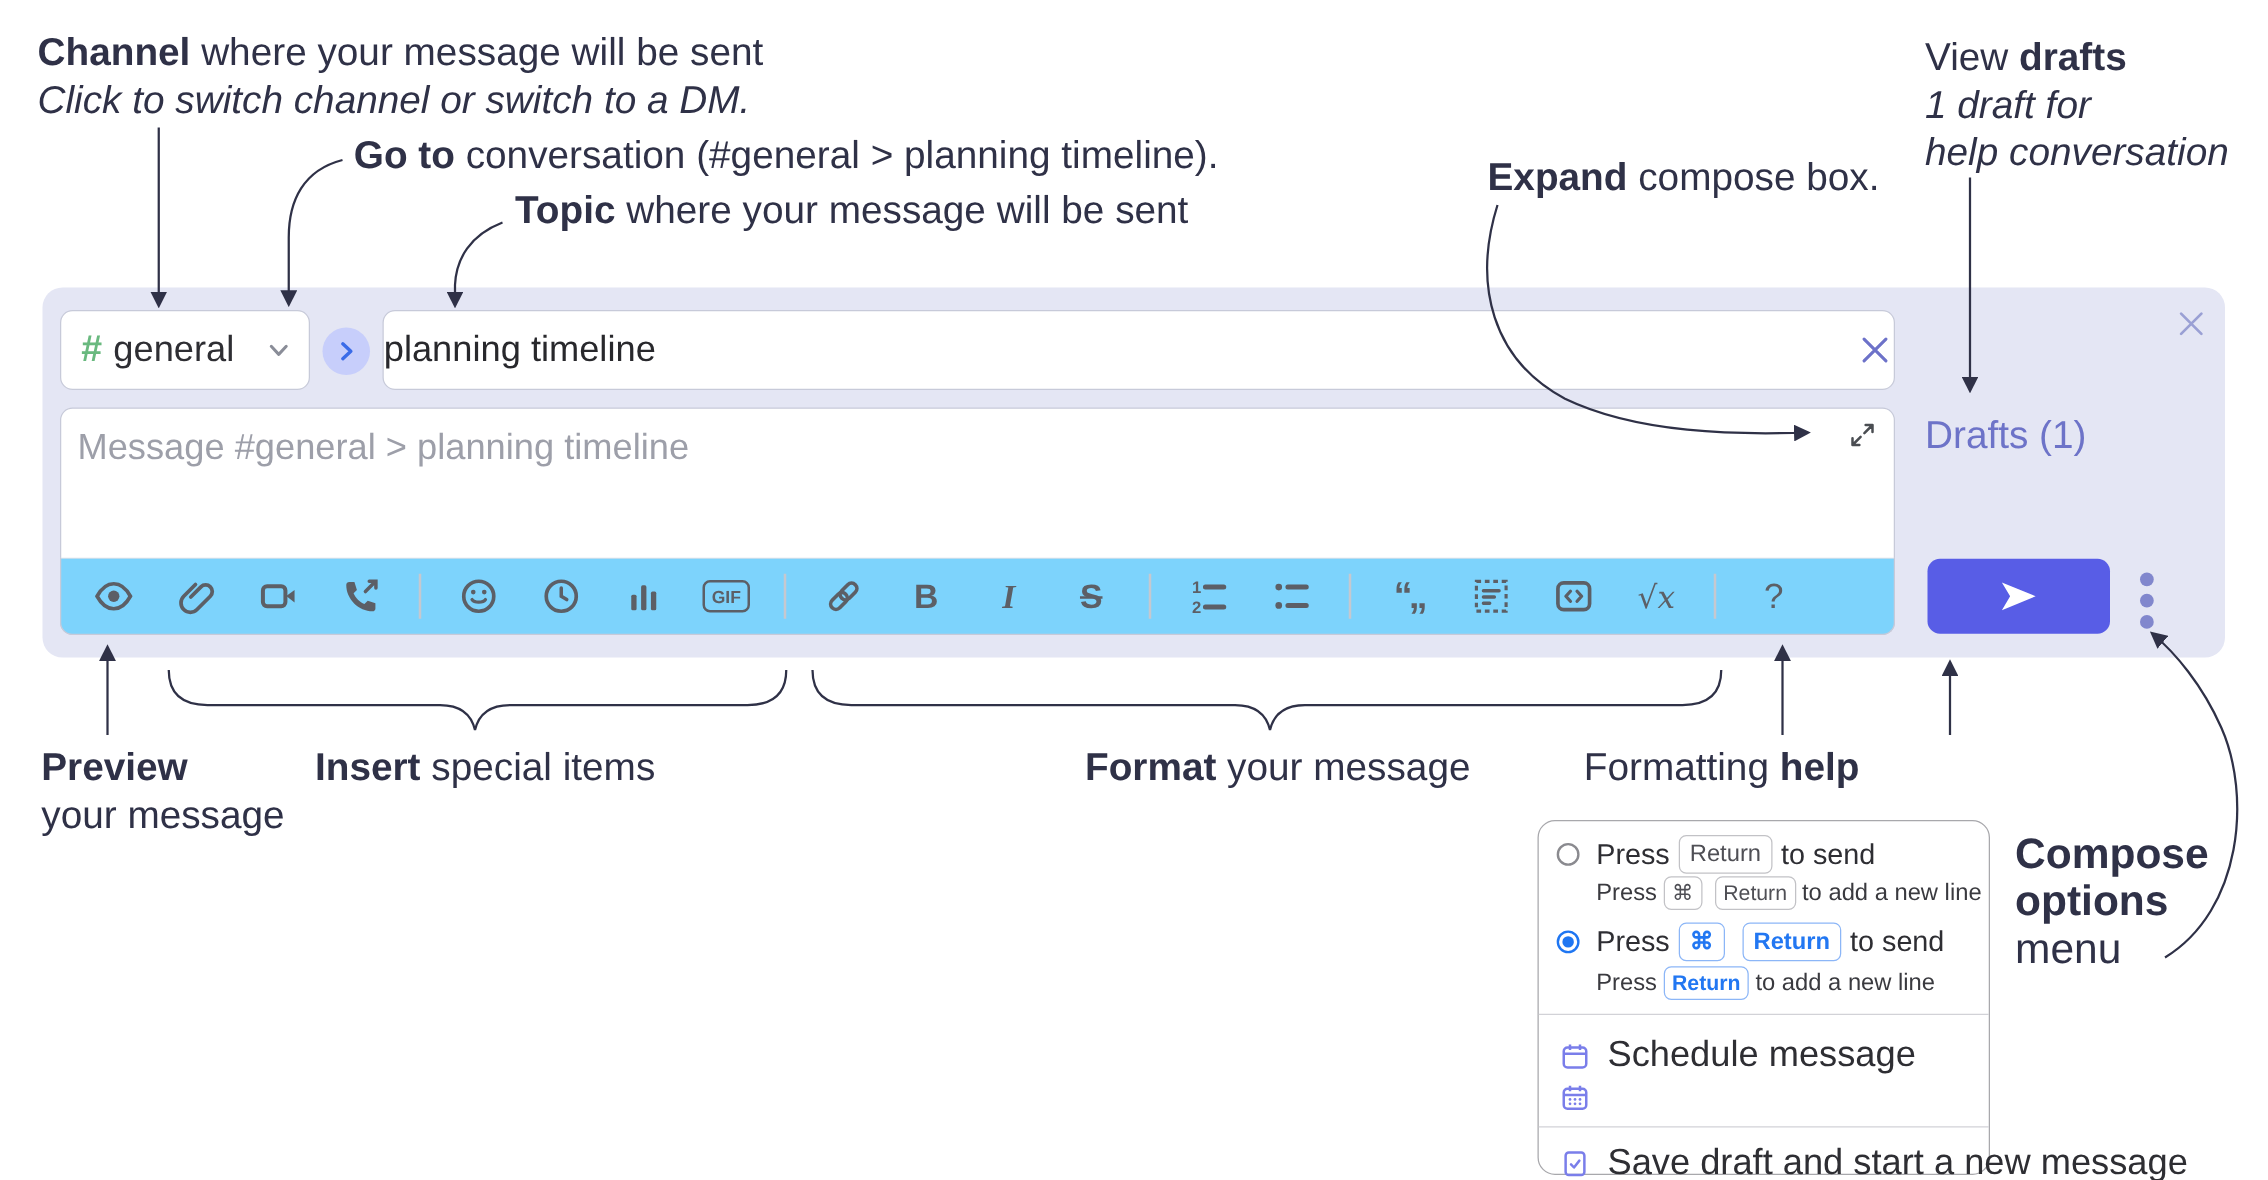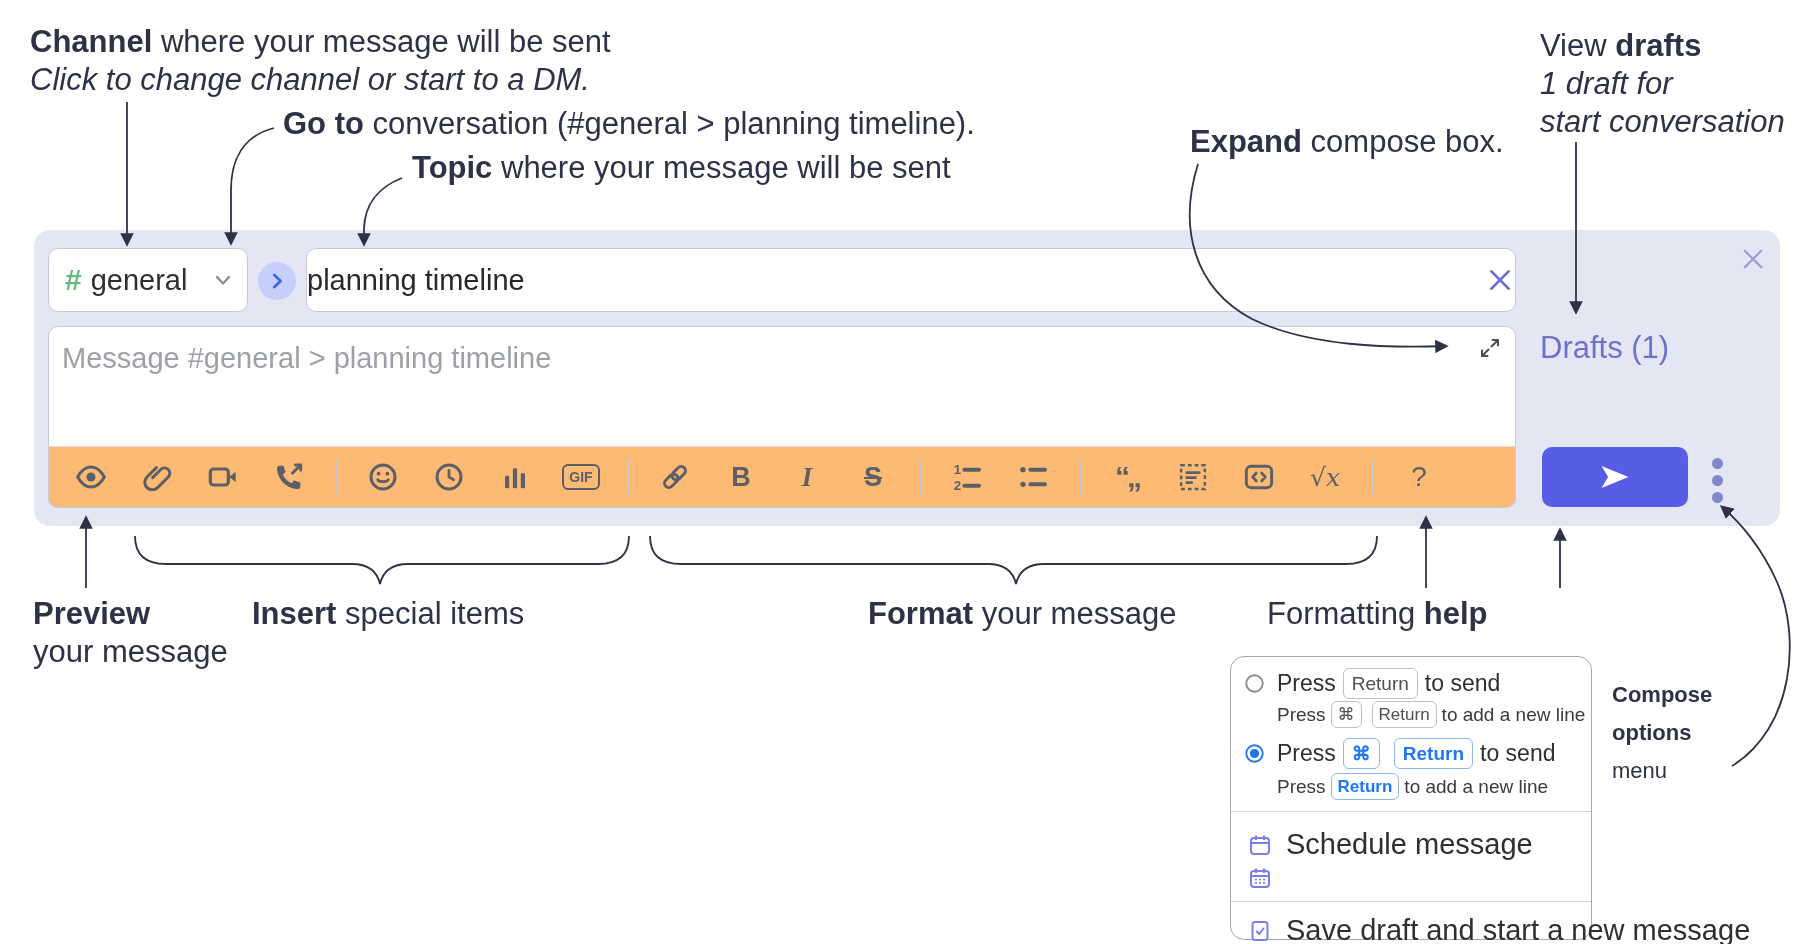--- a/index.html
+++ b/index.html
@@ -15,21 +15,21 @@
   .whitebox{background:#fff;border:1px solid #c7cad9;border-radius:10px;box-sizing:border-box;}
   .chan-select{left:48px;top:248px;width:200px;height:64px;display:flex;align-items:center;padding:0 12px 0 16px;}
   .hash{color:#69b97f;font-weight:700;font-size:30px;margin-right:9px;}
   .chan-name{font-size:29px;color:#2e2e33;flex:1;}
   .goto-btn{left:258px;top:262px;width:38px;height:38px;border-radius:50%;background:#c7cefb;
             display:flex;align-items:center;justify-content:center;}
   .topic-input{left:306px;top:248px;width:1210px;height:64px;display:flex;align-items:center;padding:0 0;}
   .topic-text{font-size:29px;color:#28282c;flex:1;}
   .msg-card{left:48px;top:326px;width:1468px;height:182px;}
   .msg-placeholder{left:62px;top:342px;font-size:29px;color:#9d9fa9;}
-  .toolbar{left:48px;top:446px;width:1468px;height:62px;background:#fdba74;border:1px solid #c7cad9;
+  .toolbar{left:48px;top:446px;width:1468px;height:62px;background:#7dd3fc;border:1px solid #c7cad9;
            border-top:1px solid #d9dbe4;border-radius:0 0 10px 10px;box-sizing:border-box;
            display:flex;align-items:center;gap:26px;padding:0 0 0 22px;}
   .tb-btn{width:40px;height:40px;display:flex;align-items:center;justify-content:center;flex:0 0 auto;color:#5c5f66;}
   .tb-div{width:2px;height:36px;background:#c6c8cf;flex:0 0 auto;}
   .tb-txt{font-size:27px;font-weight:700;color:#5c5f66;}
   .gif-box{border:2.5px solid #5c5f66;border-radius:6px;font-size:14px;font-weight:700;padding:3px 5px;color:#5c5f66;}
   .math-txt{font-size:25px;color:#5c5f66;font-family:"DejaVu Serif",serif;font-style:italic;}
   .help-txt{font-size:28px;color:#5c5f66;}
   .quote-txt{font-size:30px;font-weight:700;color:#5c5f66;letter-spacing:-3px;line-height:10px;}
   .drafts{left:1540px;top:330px;font-size:31px;color:#6d73c8;}
@@ -42,33 +42,33 @@
         border-radius:14px;box-sizing:border-box;}
   .mrow{position:absolute;display:flex;align-items:center;white-space:nowrap;}
   .mtext{font-size:23px;color:#2e2e33;}
   .msub{font-size:19px;color:#3a3a3f;}
   .kbd{display:inline-block;border:1.5px solid #c2c2c6;border-radius:6px;padding:0 8px;margin:0 7px;
        color:#4f4f55;background:#fff;font-size:19px;line-height:29px;}
   .kbd.sm{font-size:17px;line-height:25px;padding:0 6px;margin:0 5px;}
   .kbd.blue{border-color:#8cb6f7;color:#2277f2;font-weight:700;}
   .mitem-label{font-size:29px;color:#2e2e33;margin-left:14px;}
   
-  .copt{font-size:22px;line-height:38px;color:#2f3147;white-space:nowrap;margin-top:12px;}
+  .copt{font-size:34px;line-height:38px;color:#2f3147;white-space:nowrap;}
   svg{display:block;}
 </style>
 </head>
 <body>
 
 <div id="stage">
 
   <div class="abs ann" style="left:30px;top:24px;">
     <b>Channel</b><span> where your message will be sent</span>
   </div>
   <div class="abs ann" style="left:30px;top:62px;">
-    <i>Click to change channel or start to a DM.</i>
+    <i>Click to switch channel or switch to a DM.</i>
   </div>
 
   <div class="abs ann" style="left:283px;top:106px;">
     <b>Go to</b><span> conversation (#general &gt; planning timeline).</span>
   </div>
 
   <div class="abs ann" style="left:412px;top:150px;text-align:center;">
     <b>Topic</b><span> where your message will be sent</span>
   </div>
 
@@ -76,21 +76,21 @@
     <b>Expand</b><span> compose box.</span>
   </div>
 
   <div class="abs ann" style="left:1540px;top:28px;">
     <span>View </span><b>drafts</b>
   </div>
   <div class="abs ann" style="left:1540px;top:66px;">
     <i>1 draft for</i>
   </div>
   <div class="abs ann" style="left:1540px;top:104px;">
-    <i>start conversation</i>
+    <i>help conversation</i>
   </div>
 
   <div class="abs compose"></div>
 
   <div class="abs whitebox chan-select">
     <span class="hash">#</span>
     <span class="chan-name">general</span>
     <span>
       <svg width="24" height="24" viewBox="0 0 24 24">
           <polyline points="6,9 12,15.5 18,9" fill="none" stroke="#8a8d98" stroke-width="2.4" stroke-linecap="round" stroke-linejoin="round"></polyline>

